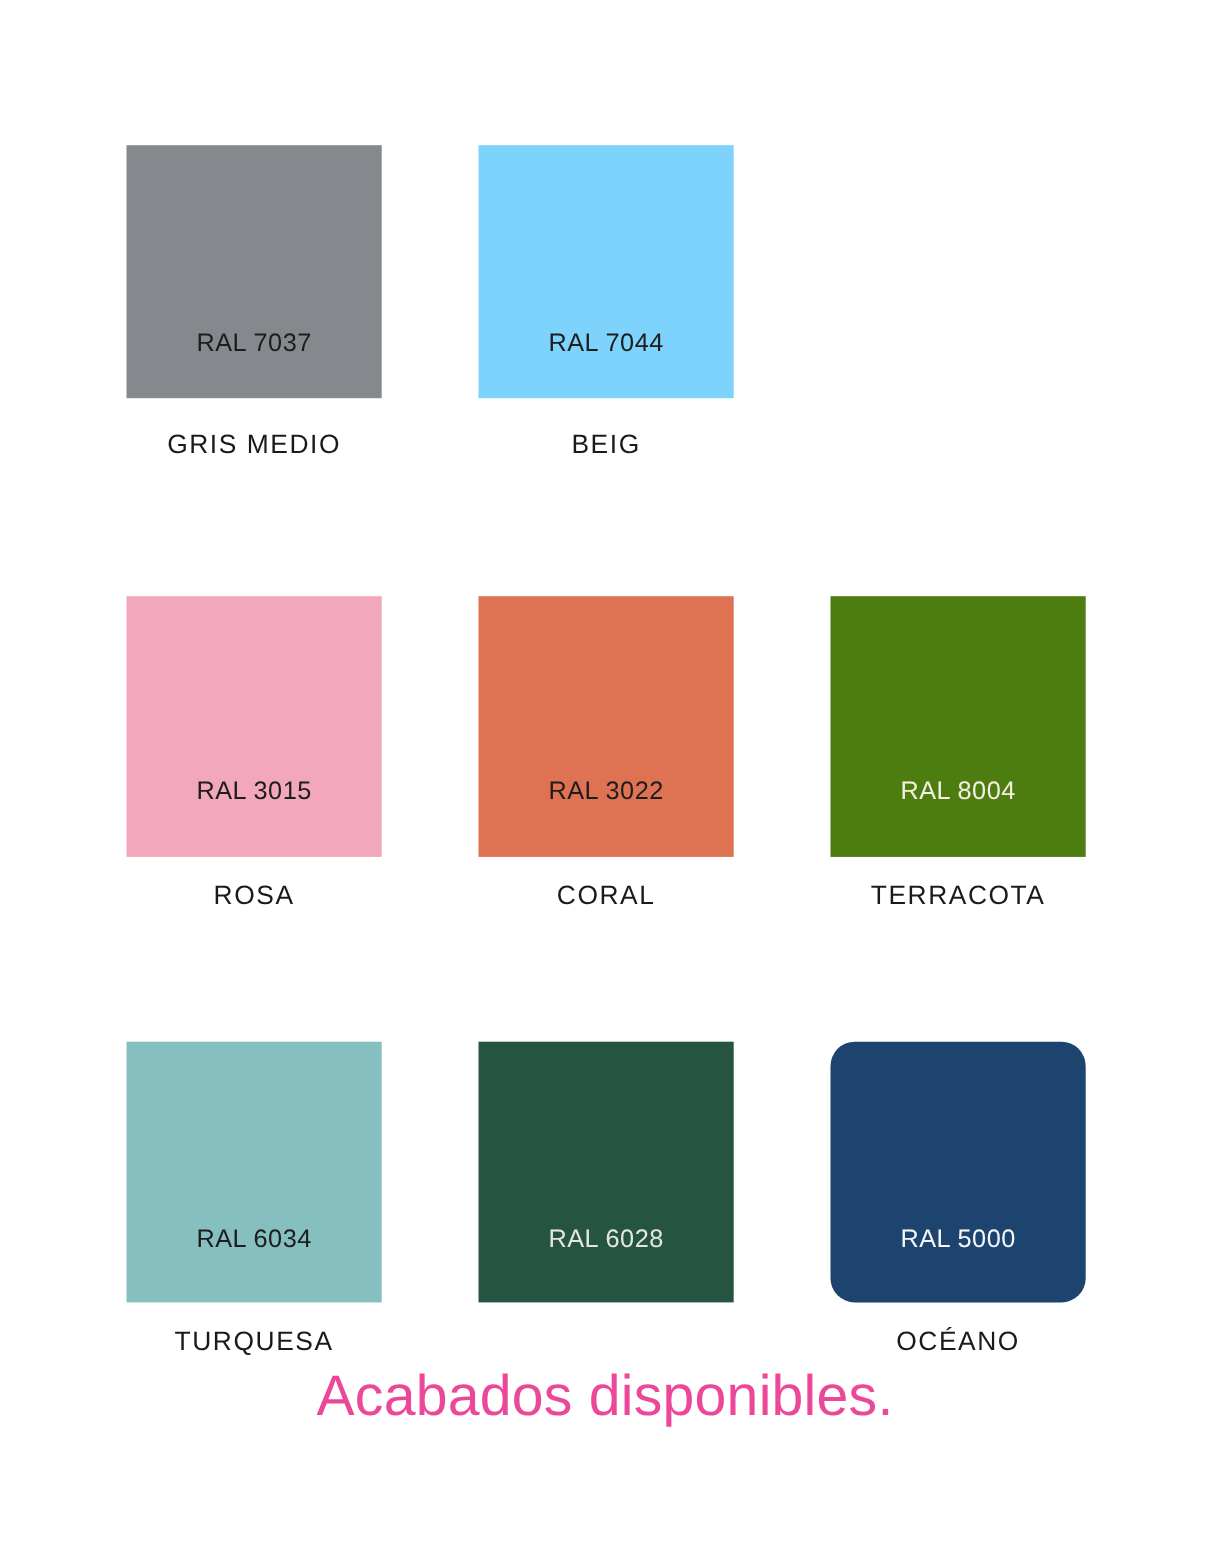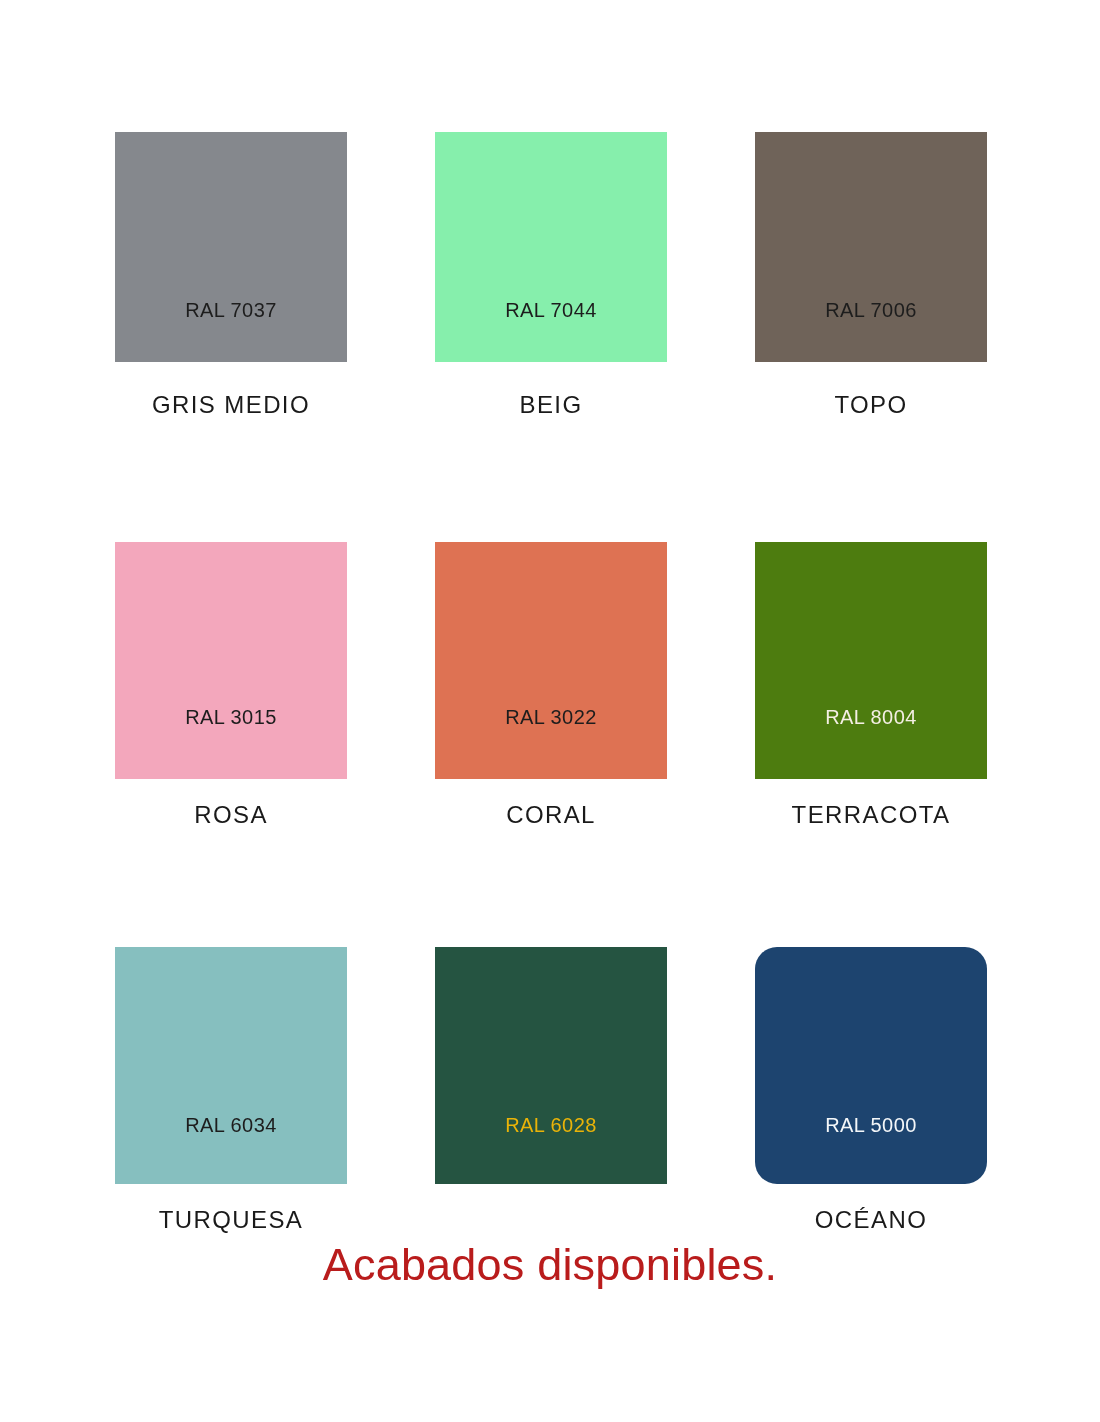--- a/index.html
+++ b/index.html
@@ -43,21 +43,21 @@
     width: 232px;
     height: 230px;
     display: flex;
     align-items: flex-end;
     justify-content: center;
   }
 
   .chip.tall { height: 237px; }
 
   .chip-code {
-    font-size: 20px;
+    font-size: 23px;
     font-weight: 400;
     letter-spacing: 0.4px;
     line-height: 1;
     padding-bottom: 0;
     position: absolute;
     left: 0;
     right: 0;
     text-align: center;
     white-space: nowrap;
   }
@@ -79,53 +79,47 @@
 
   .r2 .chip-name { margin-top: 22px; }
   .r3 .chip-name { margin-top: 22px; }
 
   .footer-caption {
     position: absolute;
     left: 0;
     right: 0;
     top: 1239px;
     text-align: center;
-    font-size: 45px;
+    font-size: 52px;
     font-weight: 400;
     letter-spacing: 0.2px;
-    color: #b91c1c;
+    color: #ec4899;
   }
 </style>
 </head>
 <body style="background: rgb(255, 255, 255);">
 
 <div class="sheet">
 
   <div class="palette-grid">
 
     <div class="swatch-cell r1">
       <div class="chip" style="background: rgb(133, 136, 141);">
         <span class="chip-code" style="color: rgb(29, 29, 29);">RAL 7037</span>
       </div>
       <div class="chip-name">GRIS MEDIO</div>
     </div>
 
     <div class="swatch-cell r1">
-      <div class="chip" style="background: #86efac;">
+      <div class="chip" style="background: #7dd3fc;">
         <span class="chip-code" style="color: rgb(29, 29, 29);">RAL 7044</span>
       </div>
       <div class="chip-name">BEIG</div>
     </div>
 
-    <div class="swatch-cell r1">
-      <div class="chip" style="background: rgb(111, 99, 89);">
-        <span class="chip-code" style="color: rgb(29, 29, 29);">RAL 7006</span>
-      </div>
-      <div class="chip-name">TOPO</div>
-    </div>
 
     <div class="row-spacer-1"></div>
 
     <div class="swatch-cell r2">
       <div class="chip tall" style="background: rgb(243, 167, 188); padding-left: 43px;">
         <span class="chip-code" style="color: rgb(29, 29, 29);">RAL 3015</span>
       </div>
       <div class="chip-name">ROSA</div>
     </div>
 
@@ -147,21 +141,21 @@
 
     <div class="swatch-cell r3">
       <div class="chip tall" style="background: rgb(134, 191, 191);">
         <span class="chip-code" style="color: rgb(29, 29, 29);">RAL 6034</span>
       </div>
       <div class="chip-name">TURQUESA</div>
     </div>
 
     <div class="swatch-cell r3">
       <div class="chip tall" style="background: rgb(37, 84, 65);">
-        <span class="chip-code" style="color: #eab308;">RAL 6028</span>
+        <span class="chip-code" style="color: #e5e5e5;">RAL 6028</span>
       </div>
     </div>
 
     <div class="swatch-cell r3">
       <div class="chip tall" style="background: rgb(29, 68, 111); border-radius: 22px;">
         <span class="chip-code" style="color: rgb(244, 247, 249);">RAL 5000</span>
       </div>
       <div class="chip-name">OCÉANO</div>
     </div>
 

